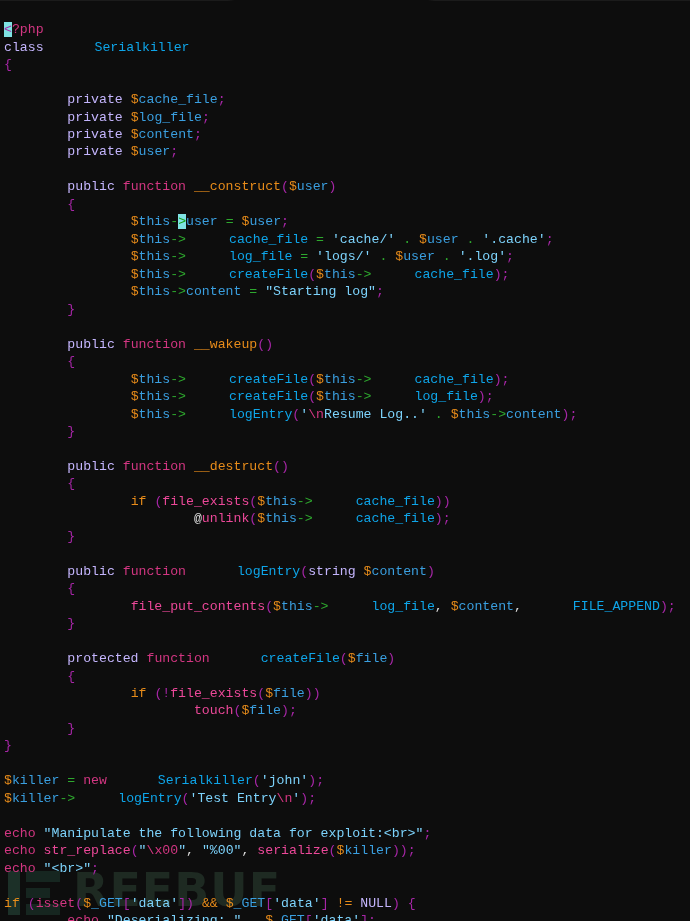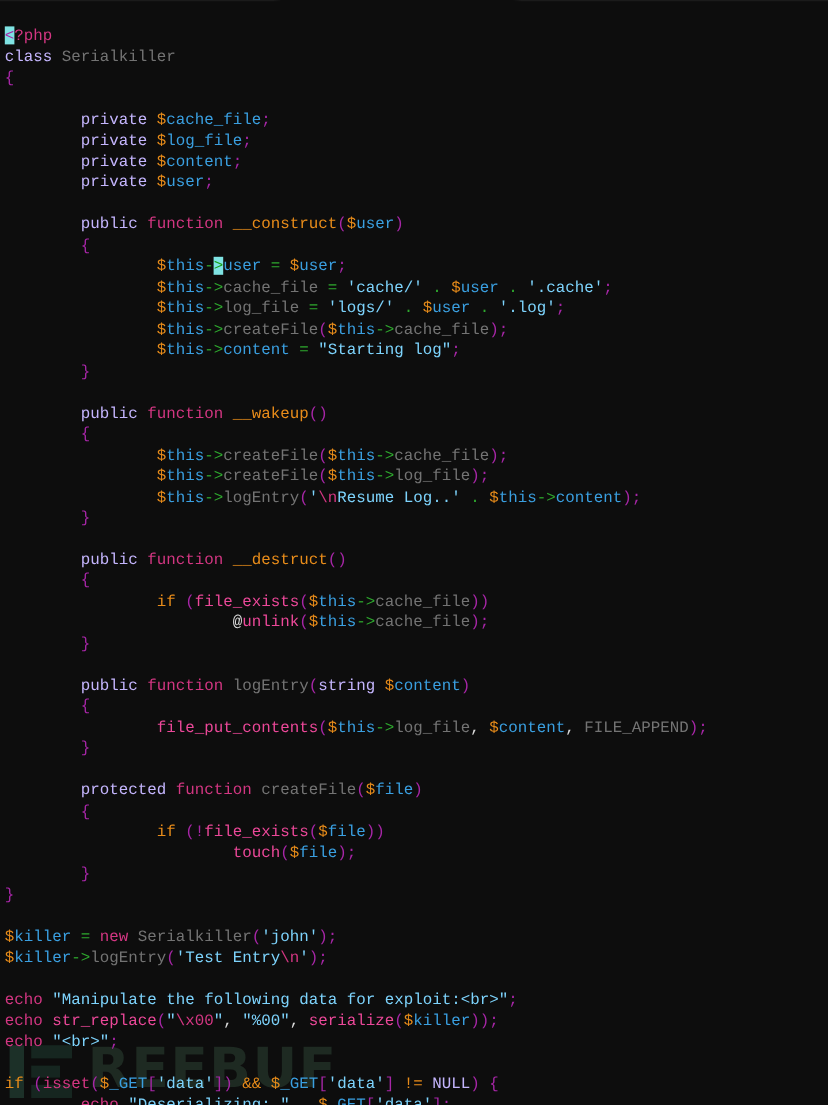--- a/index.html
+++ b/index.html
@@ -44,21 +44,21 @@
     letter-spacing: 0px;
     white-space: pre;
     color: #d8d8d8;
   }
   .ln { display: block; height: 17.47px; padding-left: 4px; font-family: Liberation Mono, monospace; }
 
   
   .kw      { color: #c4b5fd; }  
   .magenta { color: #d33682; }  
   .punc    { color: #a626a6; }  
-  .name    { color: #737373; }  
+  .name    { color: #0ea5e9; margin-left: 43px; }  
   .sigil   { color: #e88c1a; }  
   .var     { color: #3a9fe0; }  
   .fn      { color: #ec4899; }  
   .str     { color: #7dd3fc; }  
   .op      { color: #2ea82e; }  
   .at      { color: #dcdcdc; }  
   .comma   { color: #dcdcdc; }
 
   
   .cursor {

